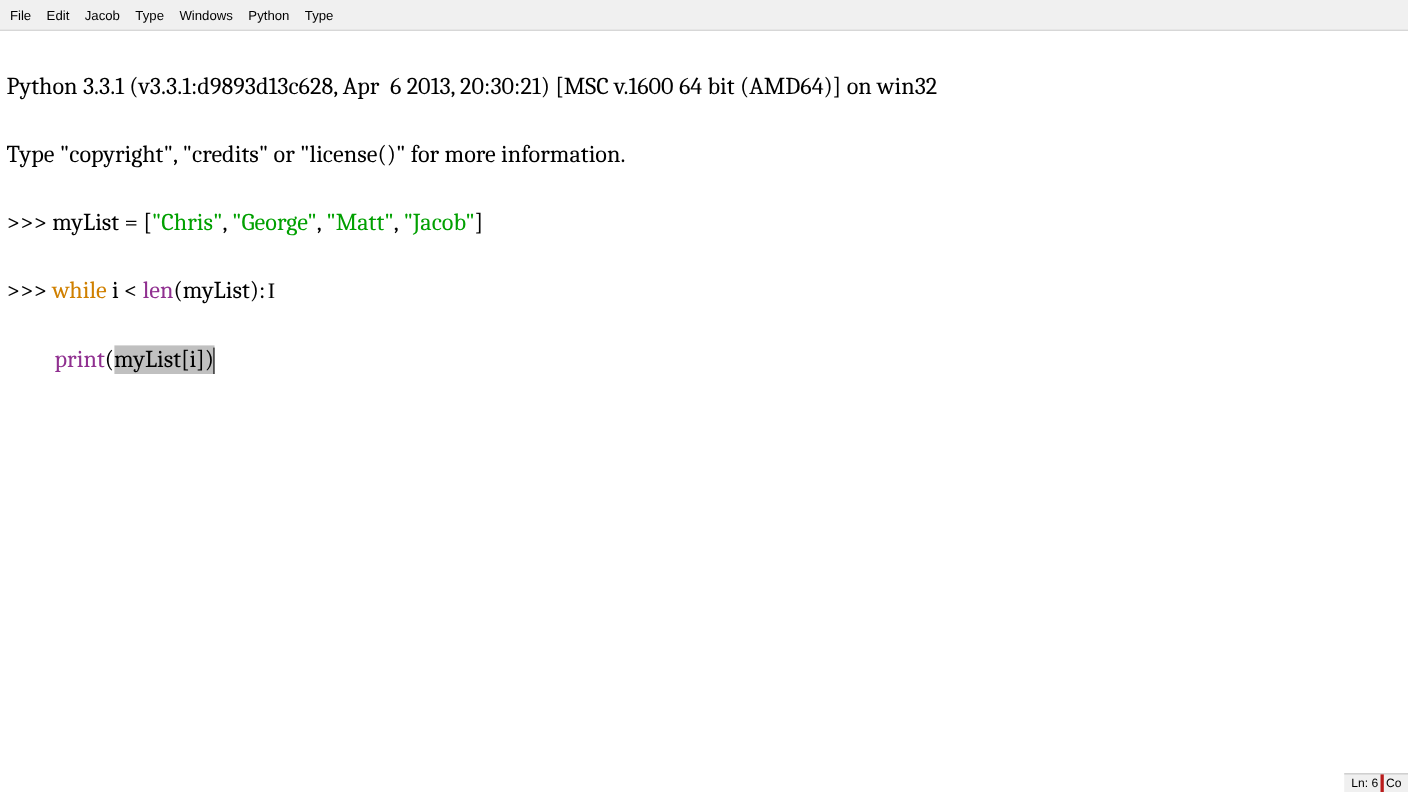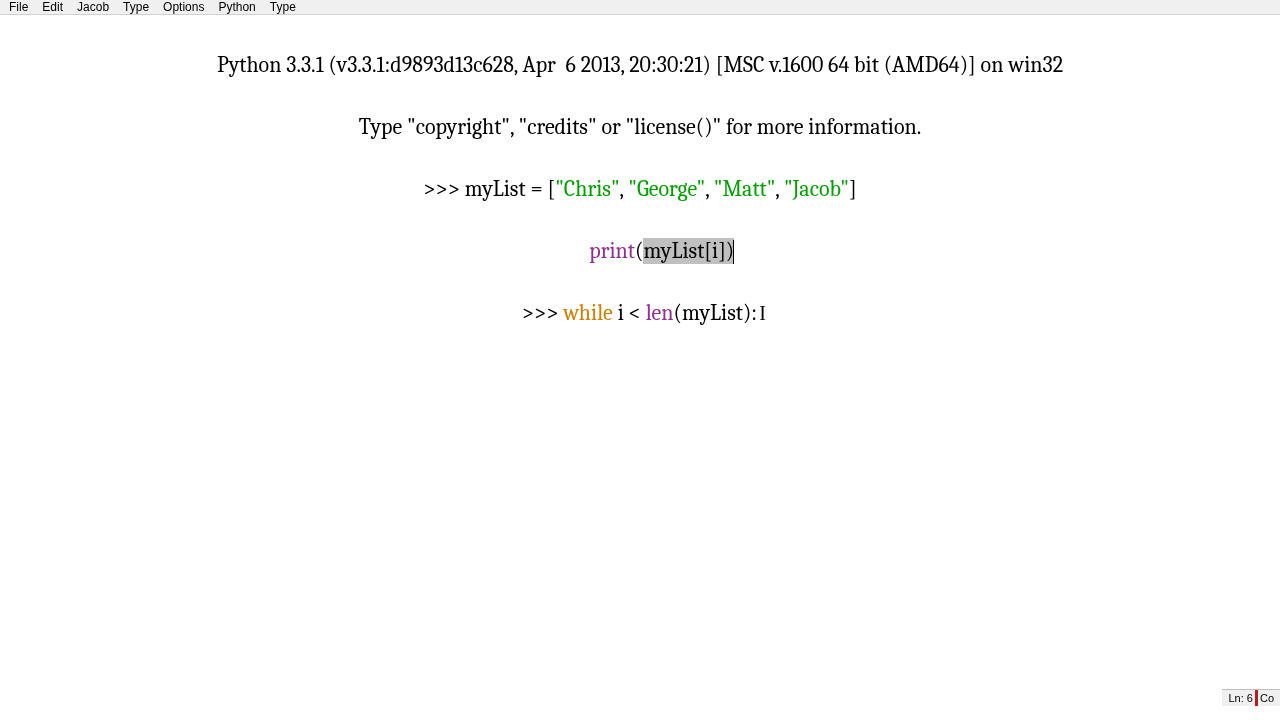--- a/index.html
+++ b/index.html
@@ -1,48 +1,48 @@
 <!DOCTYPE html>
 <html><head>
 <meta charset="utf-8">
 <style>
   * { margin: 0; padding: 0; box-sizing: border-box; }
   html, body { width: 1280px; height: 720px; overflow: hidden; font-family: "Segoe UI", Tahoma, sans-serif; background: #fff; }
-  .menubar { height: 15px; background: #f0f0f0; border-bottom: 1px solid #d0d0d0; display: flex; align-items: center; padding: 0 2px; font-size: 12px; }
+  .menubar { height: 28px; background: #f0f0f0; border-bottom: 1px solid #d0d0d0; display: flex; align-items: center; padding: 0 2px; font-size: 12px; }
   .menu-item { padding: 0 7px; height: 18px; line-height: 18px; cursor: default; }
   .shell { padding: 4px 6px 0 6px; font-family: "Cambria", "Georgia", serif; font-size: 22px; line-height: 31px; color: #000; white-space: pre; position: relative; height: 684px; overflow: hidden; }
-  .line { display: block; text-align: center; }
+  .line { display: block; }
   .kw { color: #d08000; } 
   .str { color: #00a000; } 
   .builtin { color: #903090; } 
   .selected { background: #c0c0c0; }
   .ibeam { display: inline-block; width: 1px; vertical-align: baseline; }
   .ibeam::after { content: "I"; font-family: serif; font-size: 20px; color: #000; margin-left: 2px; }
-  .statusbar { position: absolute; bottom: 14px; right: 0; height: 17px; border-top: 1px solid #c0c0c0; background: #f0f0f0; font-size: 11px; padding: 0 4px; line-height: 16px; font-family: "Segoe UI", Tahoma, sans-serif; display: flex; align-items: center; }
+  .statusbar { position: absolute; bottom: 0; right: 0; height: 17px; border-top: 1px solid #c0c0c0; background: #f0f0f0; font-size: 11px; padding: 0 4px; line-height: 16px; font-family: "Segoe UI", Tahoma, sans-serif; display: flex; align-items: center; }
   .status-cell { padding: 0 2px; border-left: 3px solid #b91c1c; height: 16px; display: inline-block; }
   .status-cell:first-child { border-left: none; }
   .cursor-caret { display: inline-block; border-right: 1px solid #000; height: 24px; vertical-align: text-bottom; margin-left: -1px; }
 </style>
 </head>
 <body>
 
 <div class="menubar">
   <div class="menu-item">File</div>
   <div class="menu-item">Edit</div>
   <div class="menu-item">Jacob</div>
   <div class="menu-item">Type</div>
-  <div class="menu-item">Options</div>
+  <div class="menu-item">Windows</div>
   <div class="menu-item">Python</div>
   <div class="menu-item">Type</div>
 </div>
 
 <div class="shell">
 <span class="line">Python 3.3.1 (v3.3.1:d9893d13c628, Apr  6 2013, 20:30:21) [MSC v.1600 64 bit (AMD64)] on win32</span>
 <span class="line">Type "copyright", "credits" or "license()" for more information.</span>
 <span class="line"><span>&gt;&gt;&gt; </span><span>myList = [</span><span class="str">"Chris"</span><span>, </span><span class="str">"George"</span><span>, </span><span class="str">"Matt"</span><span>, </span><span class="str">"Jacob"</span><span>]</span></span>
+<span class="line"><span>&gt;&gt;&gt; </span><span class="kw">while</span><span> i &lt; </span><span class="builtin">len</span><span>(myList):</span><span class="ibeam"></span></span>
 <span class="line"><span>         </span><span class="builtin">print</span><span>(</span><span class="selected">myList[i])</span><span class="cursor-caret"></span></span>
-<span class="line"><span>&gt;&gt;&gt; </span><span class="kw">while</span><span> i &lt; </span><span class="builtin">len</span><span>(myList):</span><span class="ibeam"></span></span>
 </div>
 
 <div class="statusbar">
   <span class="status-cell">Ln: 6</span>
   <span class="status-cell">Co</span>
 </div>
 
 </body></html>

